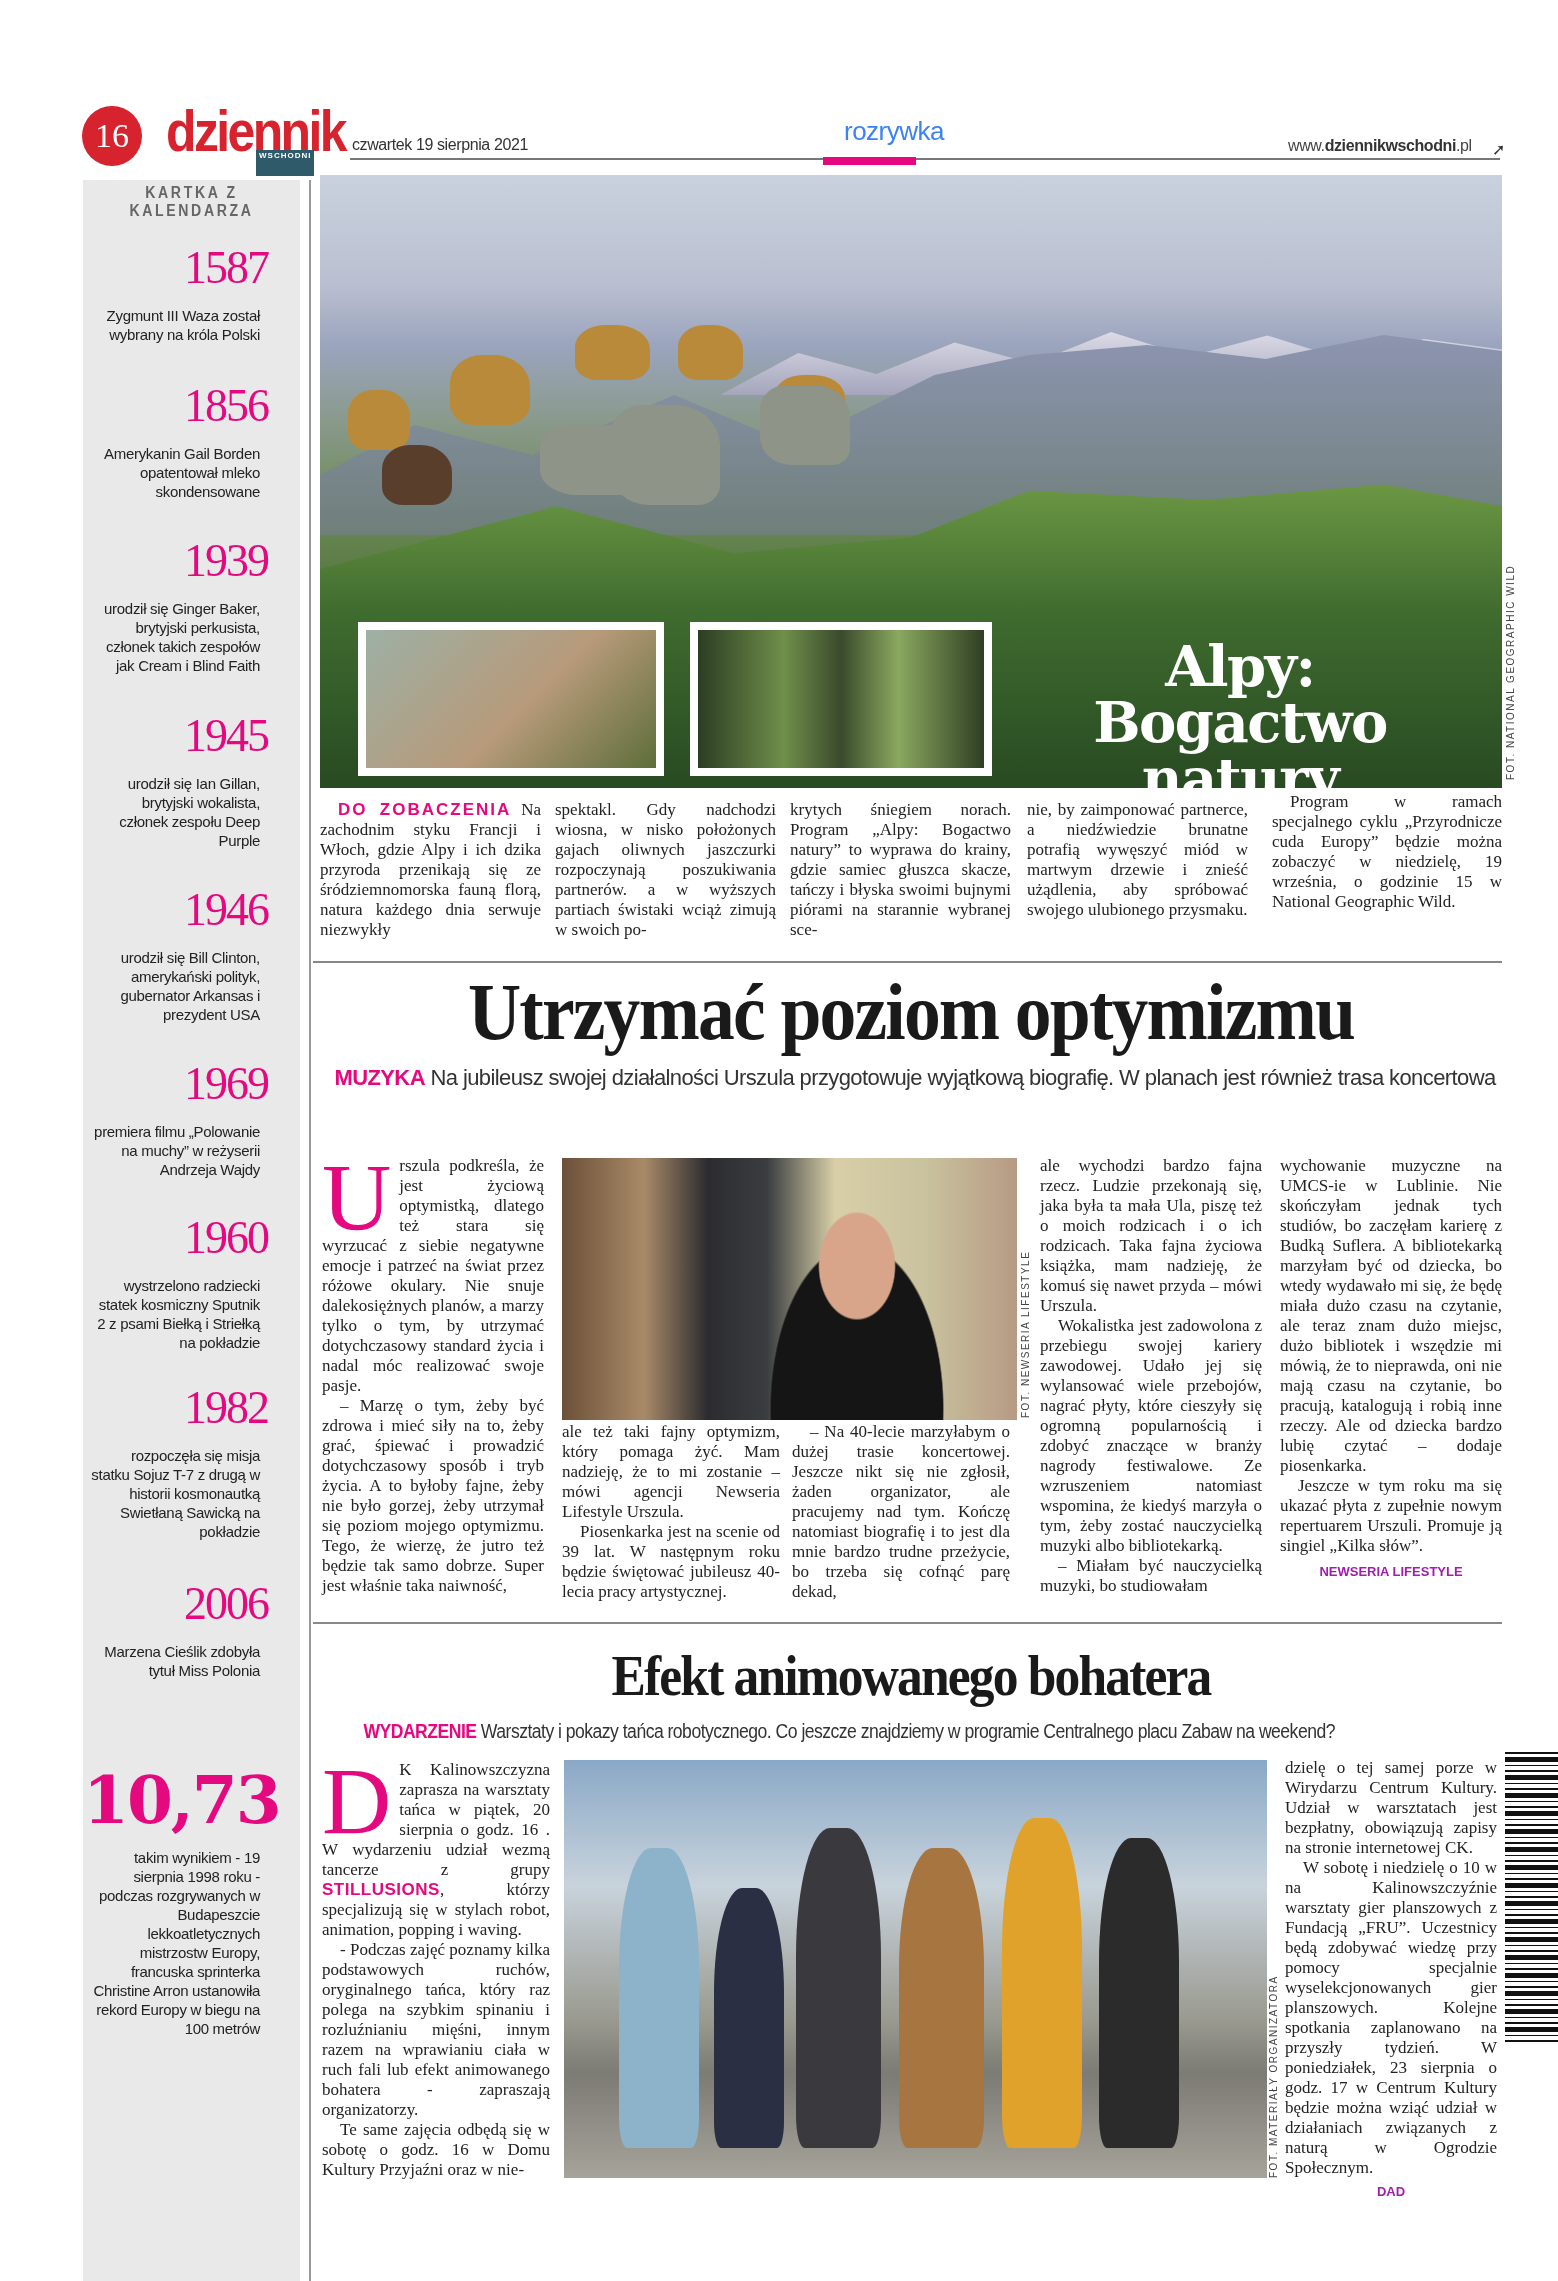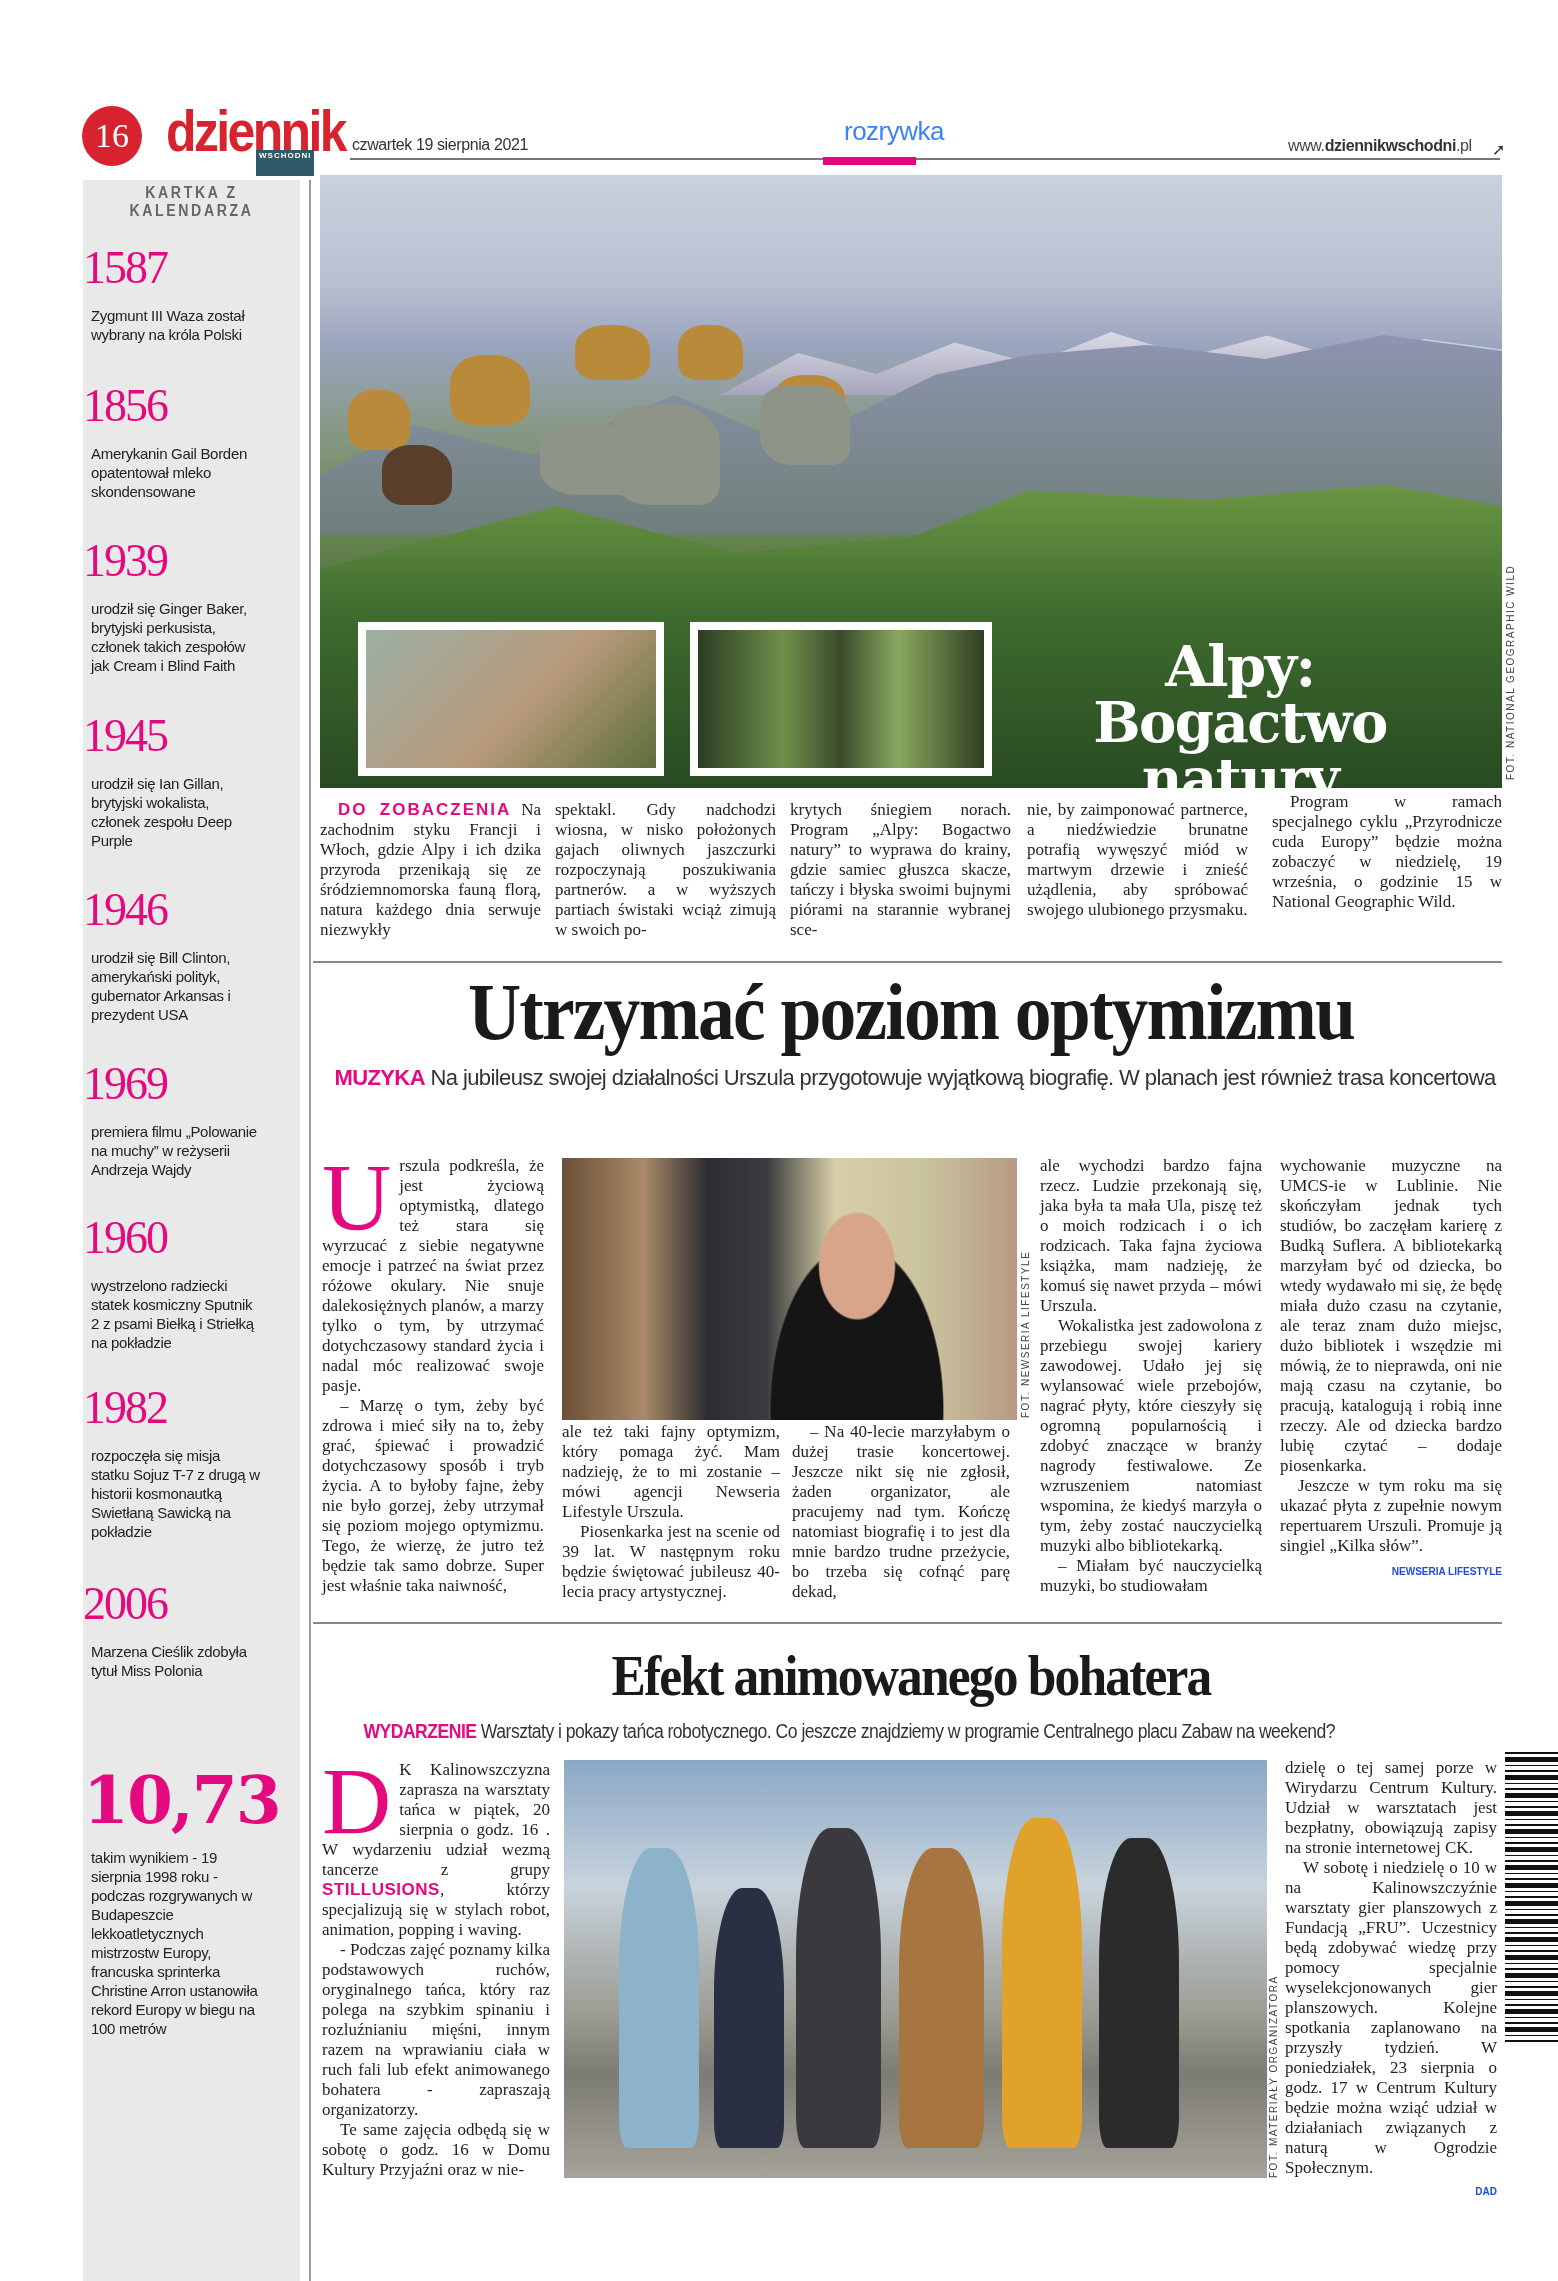--- a/index.html
+++ b/index.html
@@ -14,21 +14,21 @@
   .section { left:844px; top:116px; font-family:"Liberation Sans", sans-serif; font-size:26px; color:#3b82f6; letter-spacing:-0.5px; }
   .section-bar { left:823px; top:157px; width:93px; height:8px; background:#e5097f; }
   .site { left:1288px; top:137px; font-family:"Liberation Sans", sans-serif; font-size:16px; color:#444; letter-spacing:-0.4px; }
   .site b { color:#333; }
   .cursor { left:1492px; top:140px; font-size:16px; color:#333; }
 
   
   .sidebar { left:83px; top:180px; width:217px; height:2101px; background:#e9e9e9; }
   .side-rule { left:309px; top:180px; width:2px; height:2101px; background:#999; }
   .kartka { left:83px; top:184px; width:217px; text-align:center; font-family:"Liberation Sans", sans-serif; font-weight:bold; font-size:16px; letter-spacing:3px; color:#666; transform:scaleX(0.88); }
-  .cal-entry { position:absolute; left:83px; width:185px; text-align:left; }
+  .cal-entry { position:absolute; left:83px; width:185px; text-align:right; }
   .cal-year { font-family:"Liberation Serif", serif; font-size:46px; color:#e5097f; line-height:56px; letter-spacing:-2px; }
   .cal-text { font-family:"Liberation Sans", sans-serif; font-size:15px; line-height:19px; color:#222; padding:0 8px; margin-top:10px; letter-spacing:-0.3px; }
   .big-num { font-family:"DejaVu Serif", serif; font-weight:bold; font-size:66px; color:#e5097f; line-height:80px; letter-spacing:-2px; }
 
   
   .hero { left:320px; top:175px; width:1182px; height:613px; overflow:hidden;
     background:
       linear-gradient(180deg, #c9d1de 0%, #b9bfd0 18%, #9aa4bd 28%, #8a9a8c 40%, #6b8a55 55%, #4f6f3a 72%, #2f4a28 100%); }
   .hero .mtn1 { left:0; top:160px; width:1182px; height:200px; background:linear-gradient(180deg,#8d95b0,#6f7f7a); clip-path:polygon(0 70%,8% 45%,18% 60%,30% 30%,40% 55%,52% 20%,60% 10%,70% 5%,80% 12%,90% 0,100% 8%,100% 100%,0 100%); }
   .hero .snow { left:400px; top:150px; width:782px; height:70px; background:linear-gradient(180deg,#e9e6ee,#a7a6c0); clip-path:polygon(0 100%,10% 40%,20% 70%,30% 25%,40% 55%,50% 10%,60% 45%,70% 15%,80% 50%,90% 20%,100% 35%,100% 100%); opacity:.9; }
@@ -55,21 +55,21 @@
 
   .dropcap { float:left; font-family:"Liberation Serif", serif; color:#e5097f; font-size:96px; line-height:76px; margin:4px 8px 0 0; }
 
   .photo-urszula { left:562px; top:1158px; width:455px; height:262px;
     background:linear-gradient(90deg,#6b5038 0%,#a98a68 18%,#2c2c30 32%,#3a3d40 45%,#d8cfa8 60%,#c9c29e 80%,#b79a84 100%); }
   .photo-urszula .person { left:185px; top:42px; width:220px; height:220px; background:radial-gradient(ellipse at 50% 30%,#d9a58a 0 24%,transparent 25%), radial-gradient(ellipse at 50% 95%,#151515 0 55%,transparent 56%); }
   .photo-dance { left:564px; top:1760px; width:703px; height:418px;
     background:linear-gradient(180deg,#8aa8c6 0%,#c8d3dc 30%,#9a9a90 62%,#7c7b74 75%,#a6a39a 100%); }
   .figure { position:absolute; bottom:30px; border-radius:40% 40% 10% 10%; }
 
-  .byline { font-family:"Liberation Sans", sans-serif; font-weight:bold; font-size:10px; letter-spacing:0; color:#1d4ed8; text-align:right; }
+  .byline { font-family:"Liberation Sans", sans-serif; font-weight:bold; font-size:13px; letter-spacing:0; color:#a21caf; text-align:center; }
   .barcode { left:1505px; top:1752px; width:53px; height:290px;
     background:repeating-linear-gradient(180deg,#111 0 2px,#fff 2px 5px,#111 5px 10px,#fff 10px 13px,#111 13px 14px,#fff 14px 18px); }
 </style>
 </head>
 <body>
 
 <div class="abs page-badge">16</div>
 <div class="abs logo">dziennik</div>
 <div class="abs logo-sub">WSCHODNI</div>
 <div class="abs date">czwartek 19 sierpnia 2021</div>

